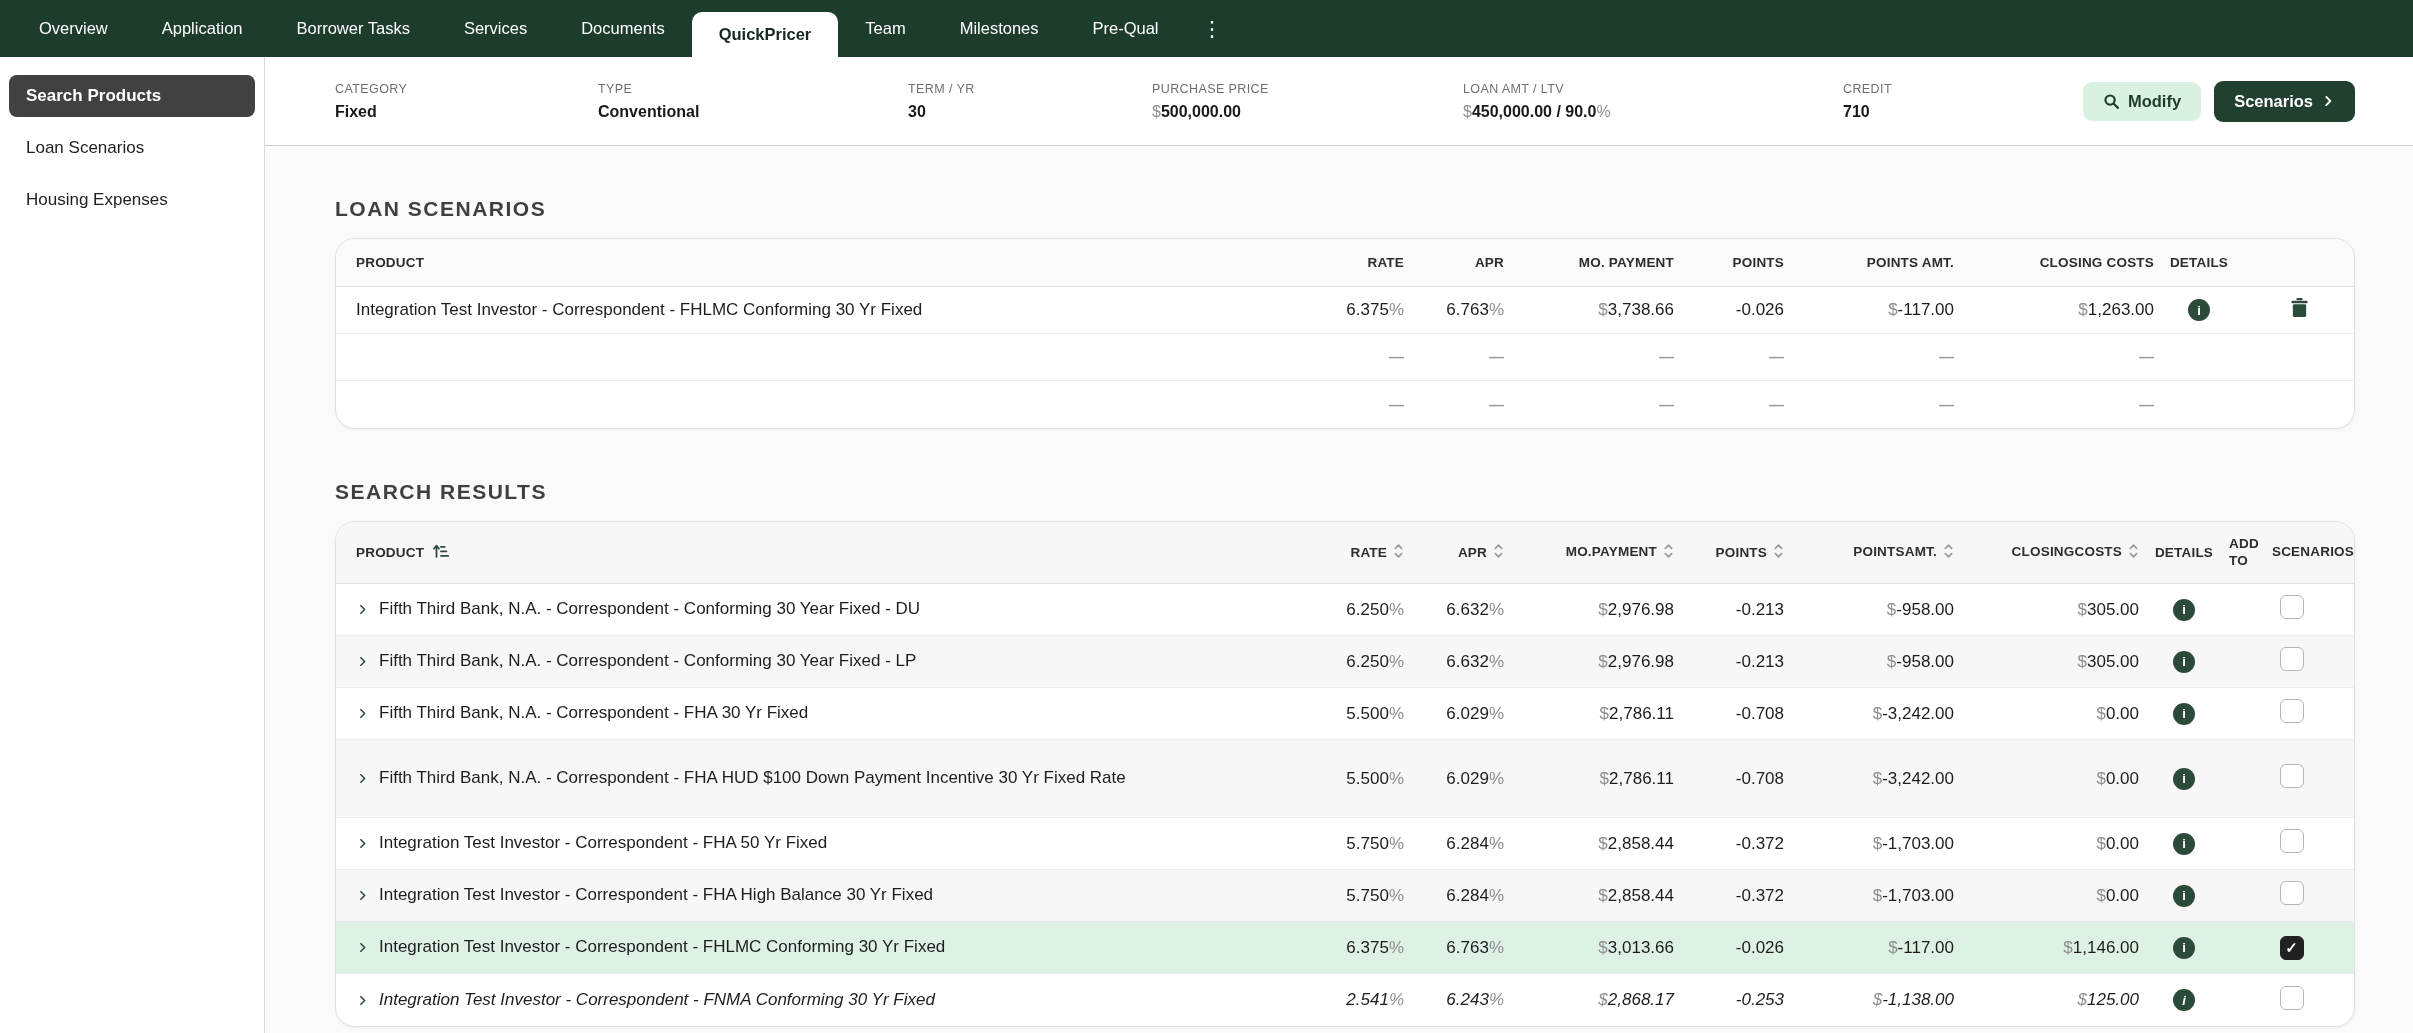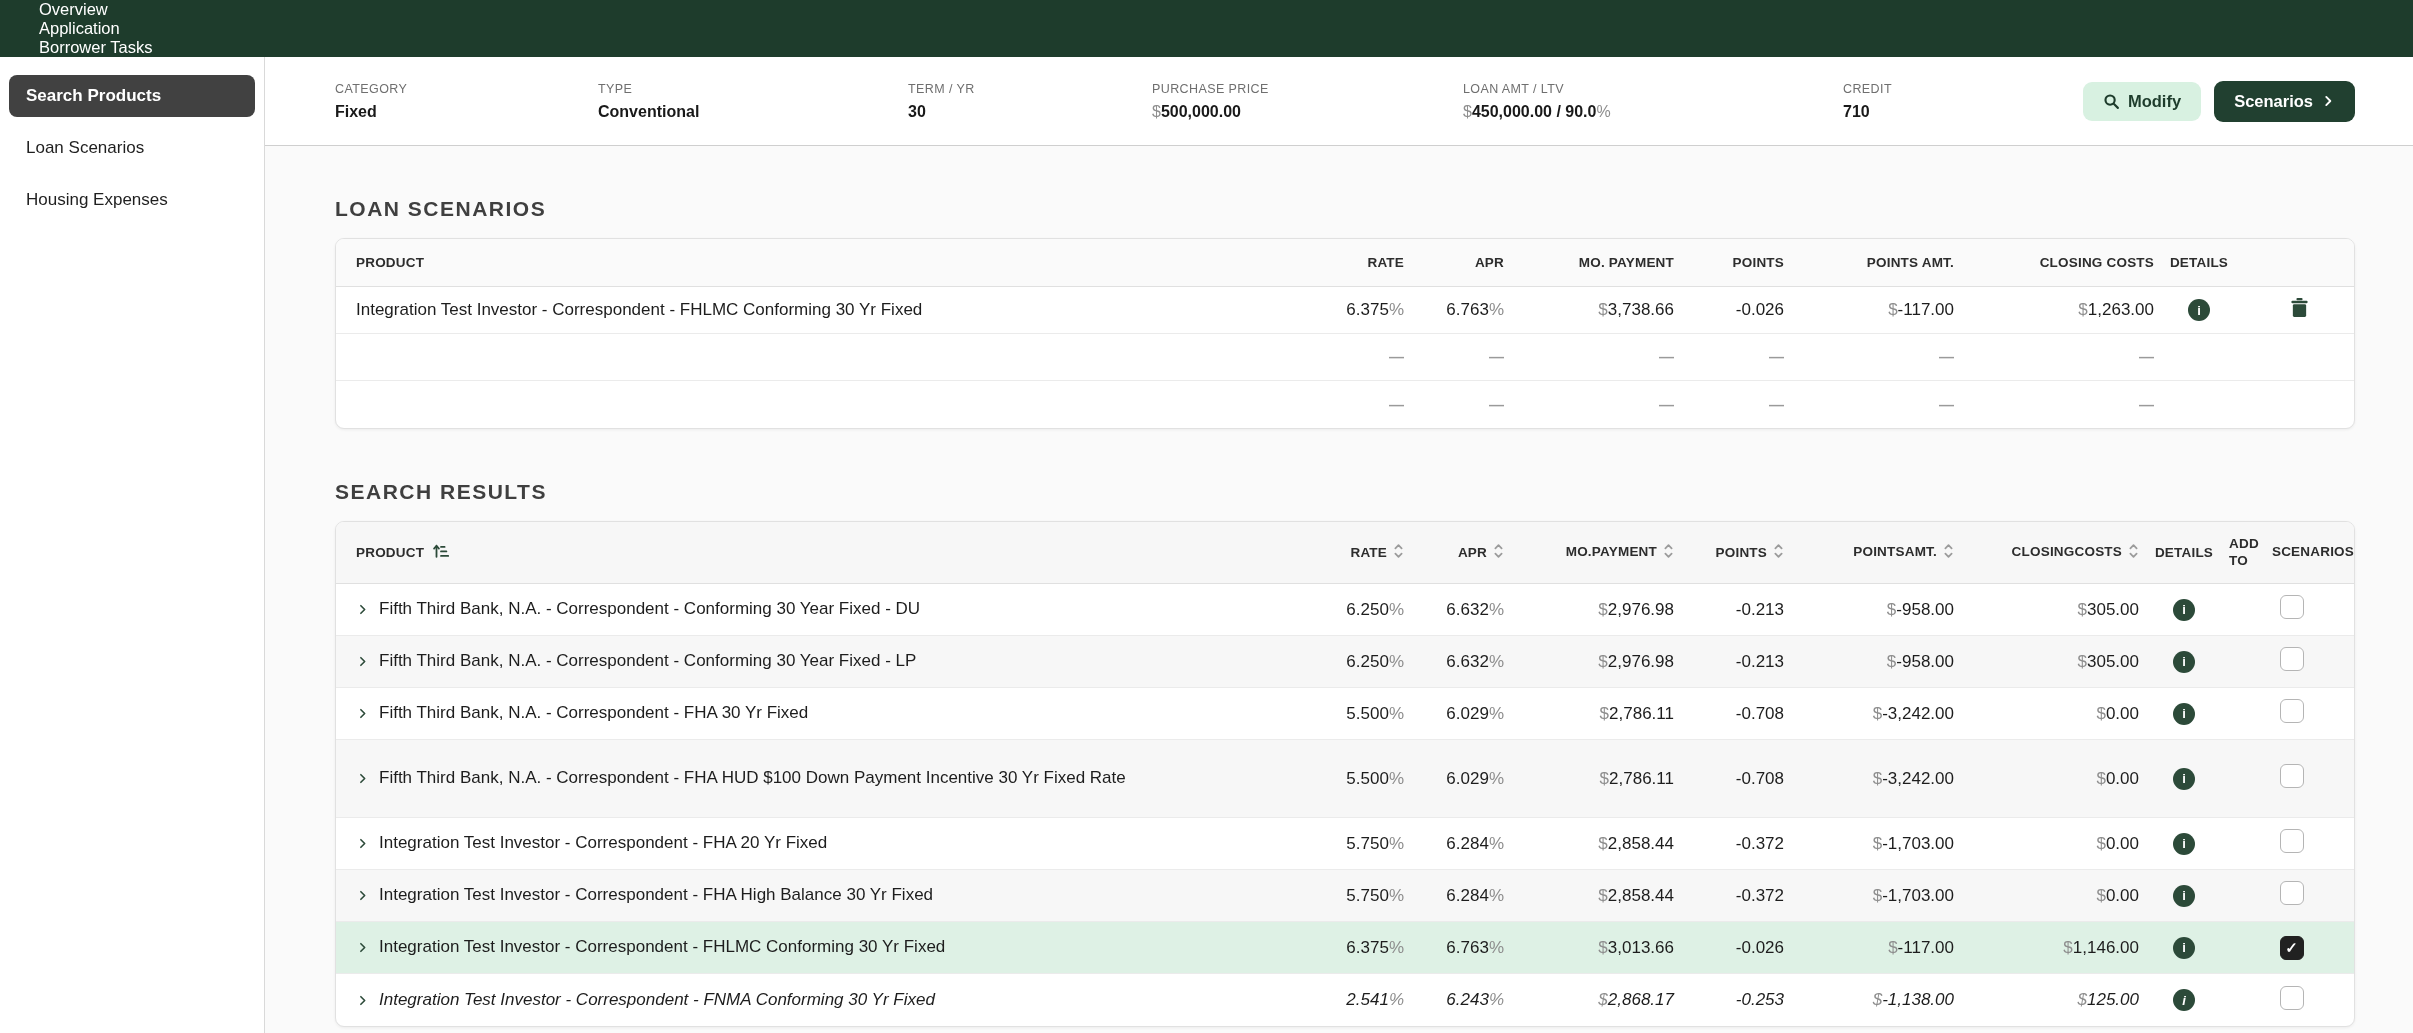--- a/index.html
+++ b/index.html
@@ -1,20 +1,20 @@
 <!DOCTYPE html>
 <html><head>
 <meta charset="utf-8">
 <style>
   * { margin:0; padding:0; box-sizing:border-box; }
   html,body { width:2413px; height:1033px; overflow:hidden; }
   body { font-family:"Liberation Sans", sans-serif; background:#fafafa; color:#1d1d1d; }
 
   
-  .navbar { height:57px; background:#1e3c2c; display:flex; align-items:stretch; padding-left:12px;flex-direction:column; }
+  .navbar { height:57px; background:#1e3c2c; display:flex; align-items:stretch; padding-left:12px; }
   .nav-tab { color:#fff; font-size:16.5px; padding:0 27px; display:flex; align-items:center; cursor:pointer; white-space:nowrap; }
   .nav-tab.active { background:#fff; color:#16291e; font-weight:bold; margin-top:12px; border-radius:10px 10px 0 0; }
   .nav-kebab { color:#fff; font-size:21px; display:flex; align-items:center; padding:0 16px; cursor:pointer; }
 
   
   .body { display:flex; height:976px; }
   .sidebar { width:265px; background:#fff; border-right:1px solid #d9d9d9; padding:18px 9px; flex:none; }
   .side-item { font-size:17px; color:#1f1f1f; padding:11px 17px; margin-bottom:10px; border-radius:8px; cursor:pointer; }
   .side-item.active { background:#414141; color:#fff; font-weight:bold; }
   .main { flex:1; min-width:0; }
@@ -27,21 +27,21 @@
   .sym { color:#8e8e8e; font-weight:normal; }
   .f0{width:263px}.f1{width:310px}.f2{width:244px}.f3{width:311px}.f4{width:380px}.f5{width:120px}
   .sum-buttons { margin-left:auto; display:flex; gap:13px; align-items:center; }
   .btn { display:flex; align-items:center; gap:8px; font-size:16.5px; font-weight:bold; border:none; border-radius:9px; cursor:pointer; font-family:inherit; }
   .btn-modify { background:#d8f1e1; color:#1e3c2c; padding:10px 20px; }
   .btn-scenarios { background:#214030; color:#fff; padding:11px 20px; }
 
   
   .content { padding:52px 58px 0 70px; }
   h2.section-title { font-size:21px; line-height:22px; letter-spacing:1.5px; color:#3f3f3f; margin-bottom:18px; font-weight:bold; }
-  .card { background:#fff; border:1px solid #e1e1e1; border-radius:9px; box-shadow:0 1px 3px rgba(0,0,0,.06); overflow:hidden; }
+  .card { background:#fff; border:1px solid #e1e1e1; border-radius:20px; box-shadow:0 1px 3px rgba(0,0,0,.06); overflow:hidden; }
   .card.first { margin-bottom:52px; }
 
   
   .ls-grid { display:grid; grid-template-columns:1fr 110px 100px 170px 110px 170px 200px 90px 110px; align-items:center; }
   .ls-header { height:48px; background:#fafafa; border-bottom:1px solid #e0e0e0; }
   .ls-row { min-height:47px; border-bottom:1px solid #ebebeb; }
   .ls-row:last-child { border-bottom:none; }
   .hcell { font-size:13.5px; font-weight:bold; color:#2d2d2d; letter-spacing:.2px; display:flex; align-items:center; }
   .hcell.num { justify-content:flex-end; }
   .hcell.ctr { justify-content:center; }
@@ -354,21 +354,21 @@
           <div class="cell ctr"><span class="checkbox"></span></div>
         </div>
 
         <div class="sr-grid sr-row">
           <div class="cell product">
             <span class="chev">
                 <svg width="13" height="13" viewBox="0 0 24 24" fill="none" stroke="#2c4a39" stroke-width="3" stroke-linecap="round" stroke-linejoin="round">
                   <polyline points="9 5 16 12 9 19"></polyline>
                 </svg>
               </span>
-            <span class="ptext">Integration Test Investor - Correspondent - FHA 20 Yr Fixed</span>
+            <span class="ptext">Integration Test Investor - Correspondent - FHA 50 Yr Fixed</span>
           </div>
           <div class="cell num"><span>5.750</span><span class="sym">%</span></div>
           <div class="cell num"><span>6.284</span><span class="sym">%</span></div>
           <div class="cell num"><span class="sym">$</span><span>2,858.44</span></div>
           <div class="cell num">-0.372</div>
           <div class="cell num"><span class="sym">$</span><span>-1,703.00</span></div>
           <div class="cell num"><span class="sym">$</span><span>0.00</span></div>
           <div class="cell ctr"><span class="info">i</span></div>
           <div class="cell ctr"><span class="checkbox"></span></div>
         </div>

